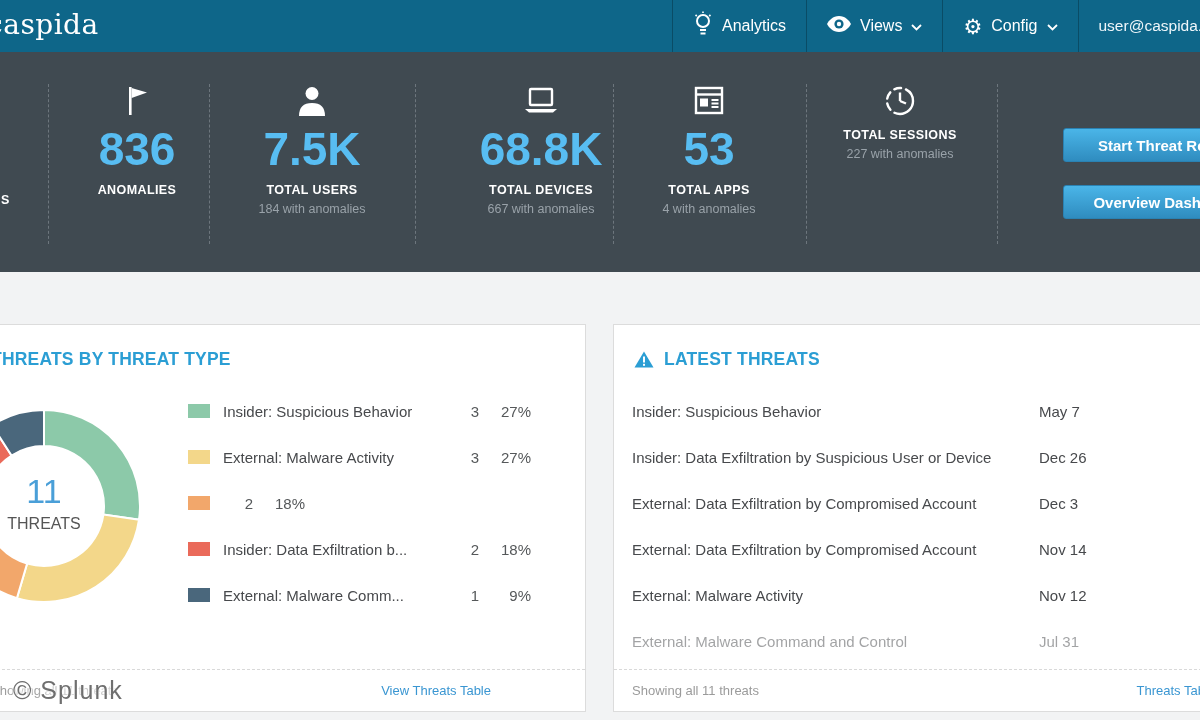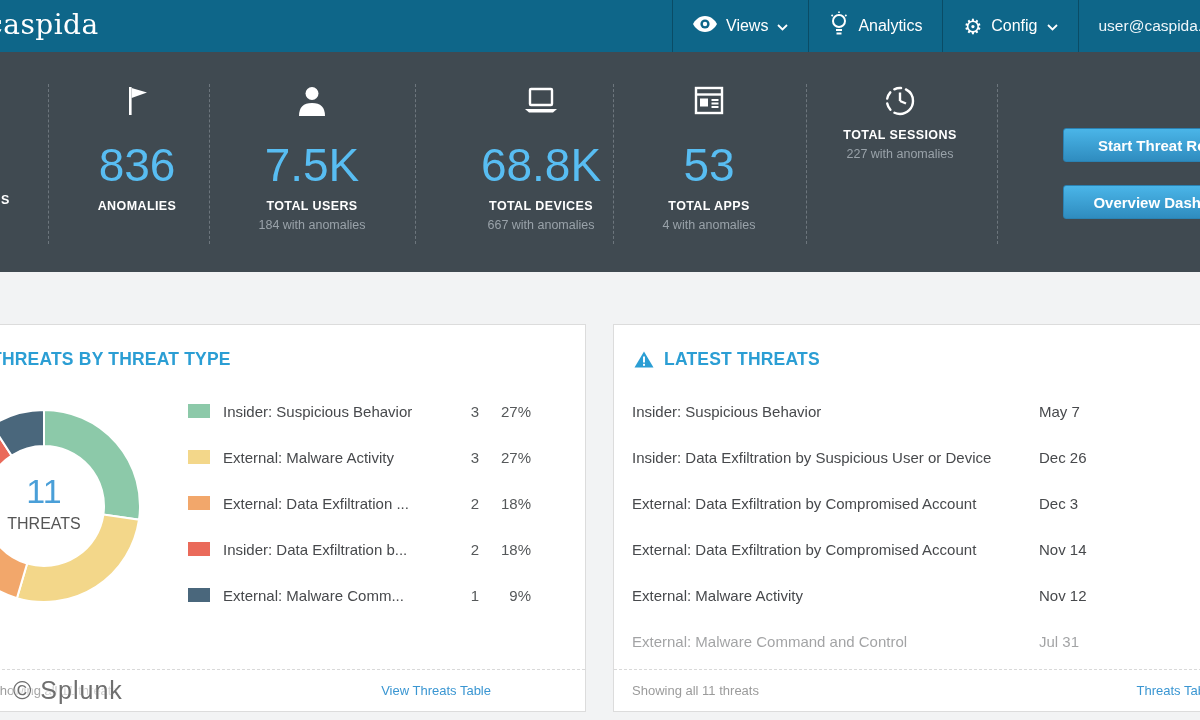--- a/index.html
+++ b/index.html
@@ -15,21 +15,21 @@
             border-left:1px solid rgba(0,0,0,.25);color:#fff;font-size:16px;white-space:nowrap;cursor:pointer;}
   .nav-item .gear-glyph{font-size:21px;line-height:1;}
   .nav-email{font-size:15.5px;color:#eef6fa;}
 
   
   .statsbar{position:absolute;top:52px;left:0;width:100%;height:220px;background:#404a51;}
   .sdiv{position:absolute;top:32px;height:160px;width:0;border-left:1px dashed #6d767d;}
   .partial-label{position:absolute;left:1px;top:141px;color:#fff;font-size:12.5px;font-weight:bold;}
   .stat{position:absolute;top:30px;width:180px;text-align:center;cursor:pointer;}
   .stat .sicon{height:38px;display:flex;align-items:center;justify-content:center;color:#fff;}
-  .stat .value{font-size:46px;font-weight:400;color:#58bdf2;line-height:1.1;margin-top:20px;}
+  .stat .value{font-size:46px;font-weight:700;color:#58bdf2;line-height:1.1;margin-top:4px;}
   .stat .slabel{font-size:12.5px;font-weight:bold;color:#fff;letter-spacing:.4px;margin-top:8px;}
   .stat .ssub{font-size:12.5px;color:#99a2a9;margin-top:5px;}
   .action-btn{position:absolute;left:1063px;width:210px;height:34px;border:1px solid #2a82b3;border-radius:3px;
               background:linear-gradient(#4ab5e8,#2f8cbf);color:#fff;font-weight:bold;font-size:15px;
               font-family:"Liberation Sans",sans-serif;cursor:pointer;}
 
   
   .card{position:absolute;top:324px;height:388px;background:#fff;border:1px solid #dcdcdc;box-sizing:border-box;}
   .card-left{left:-24px;width:610px;}
   .card-right{left:613px;width:625px;}
@@ -75,45 +75,45 @@
 </head>
 <body>
 
 <div class="screen">
 
   <header class="navbar">
     <div class="logo">caspida</div>
     <nav class="nav-menu">
       <div class="nav-item">
         <span>
-          <svg width="24" height="16" viewBox="0 0 24 16">
-              <path d="M12 0C6 0 1.7 4.5 0 8c1.7 3.5 6 8 12 8s10.3-4.5 12-8c-1.7-3.5-6-8-12-8z" fill="#fff"></path>
-              <circle cx="12" cy="8" r="4.6" fill="#0e6689"></circle>
-              <circle cx="12" cy="8" r="2.2" fill="#fff"></circle>
-            </svg>
-        </span>
-        <span>Views</span>
-        <span>
-          <svg width="11" height="7" viewBox="0 0 11 7">
-              <polyline points="1,1 5.5,5.5 10,1" fill="none" stroke="#fff" stroke-width="1.8"></polyline>
-            </svg>
-        </span>
-      </div>
-      <div class="nav-item">
-        <span>
           <svg width="20" height="26" viewBox="0 0 20 26">
               <circle cx="10" cy="10" r="6" fill="none" stroke="#fff" stroke-width="2"></circle>
               <line x1="7" y1="19" x2="13" y2="19" stroke="#fff" stroke-width="2"></line>
               <line x1="7.5" y1="22.5" x2="12.5" y2="22.5" stroke="#fff" stroke-width="2"></line>
               <line x1="10" y1="0.5" x2="10" y2="2" stroke="#fff" stroke-width="1.6"></line>
               <line x1="2.5" y1="4" x2="3.8" y2="5" stroke="#fff" stroke-width="1.6"></line>
               <line x1="17.5" y1="4" x2="16.2" y2="5" stroke="#fff" stroke-width="1.6"></line>
             </svg>
         </span>
         <span>Analytics</span>
+      </div>
+      <div class="nav-item">
+        <span>
+          <svg width="24" height="16" viewBox="0 0 24 16">
+              <path d="M12 0C6 0 1.7 4.5 0 8c1.7 3.5 6 8 12 8s10.3-4.5 12-8c-1.7-3.5-6-8-12-8z" fill="#fff"></path>
+              <circle cx="12" cy="8" r="4.6" fill="#0e6689"></circle>
+              <circle cx="12" cy="8" r="2.2" fill="#fff"></circle>
+            </svg>
+        </span>
+        <span>Views</span>
+        <span>
+          <svg width="11" height="7" viewBox="0 0 11 7">
+              <polyline points="1,1 5.5,5.5 10,1" fill="none" stroke="#fff" stroke-width="1.8"></polyline>
+            </svg>
+        </span>
       </div>
       <div class="nav-item">
         <span class="gear-glyph">⚙</span>
         <span>Config</span>
         <span>
           <svg width="11" height="7" viewBox="0 0 11 7">
               <polyline points="1,1 5.5,5.5 10,1" fill="none" stroke="#fff" stroke-width="1.8"></polyline>
             </svg>
         </span>
       </div>
@@ -214,21 +214,20 @@
           <span class="legend-percent">27%</span>
         </div>
         <div class="legend-row">
           <span class="legend-swatch" style="background:#f3d78a"></span>
           <span class="legend-label">External: Malware Activity</span>
           <span class="legend-count">3</span>
           <span class="legend-percent">27%</span>
         </div>
         <div class="legend-row">
           <span class="legend-swatch" style="background:#f2a76b"></span>
-          <span class="legend-label">External: Data Exfiltration ...</span>
           <span class="legend-count">2</span>
           <span class="legend-percent">18%</span>
         </div>
         <div class="legend-row">
           <span class="legend-swatch" style="background:#ea6a5a"></span>
           <span class="legend-label">Insider: Data Exfiltration b...</span>
           <span class="legend-count">2</span>
           <span class="legend-percent">18%</span>
         </div>
         <div class="legend-row">

